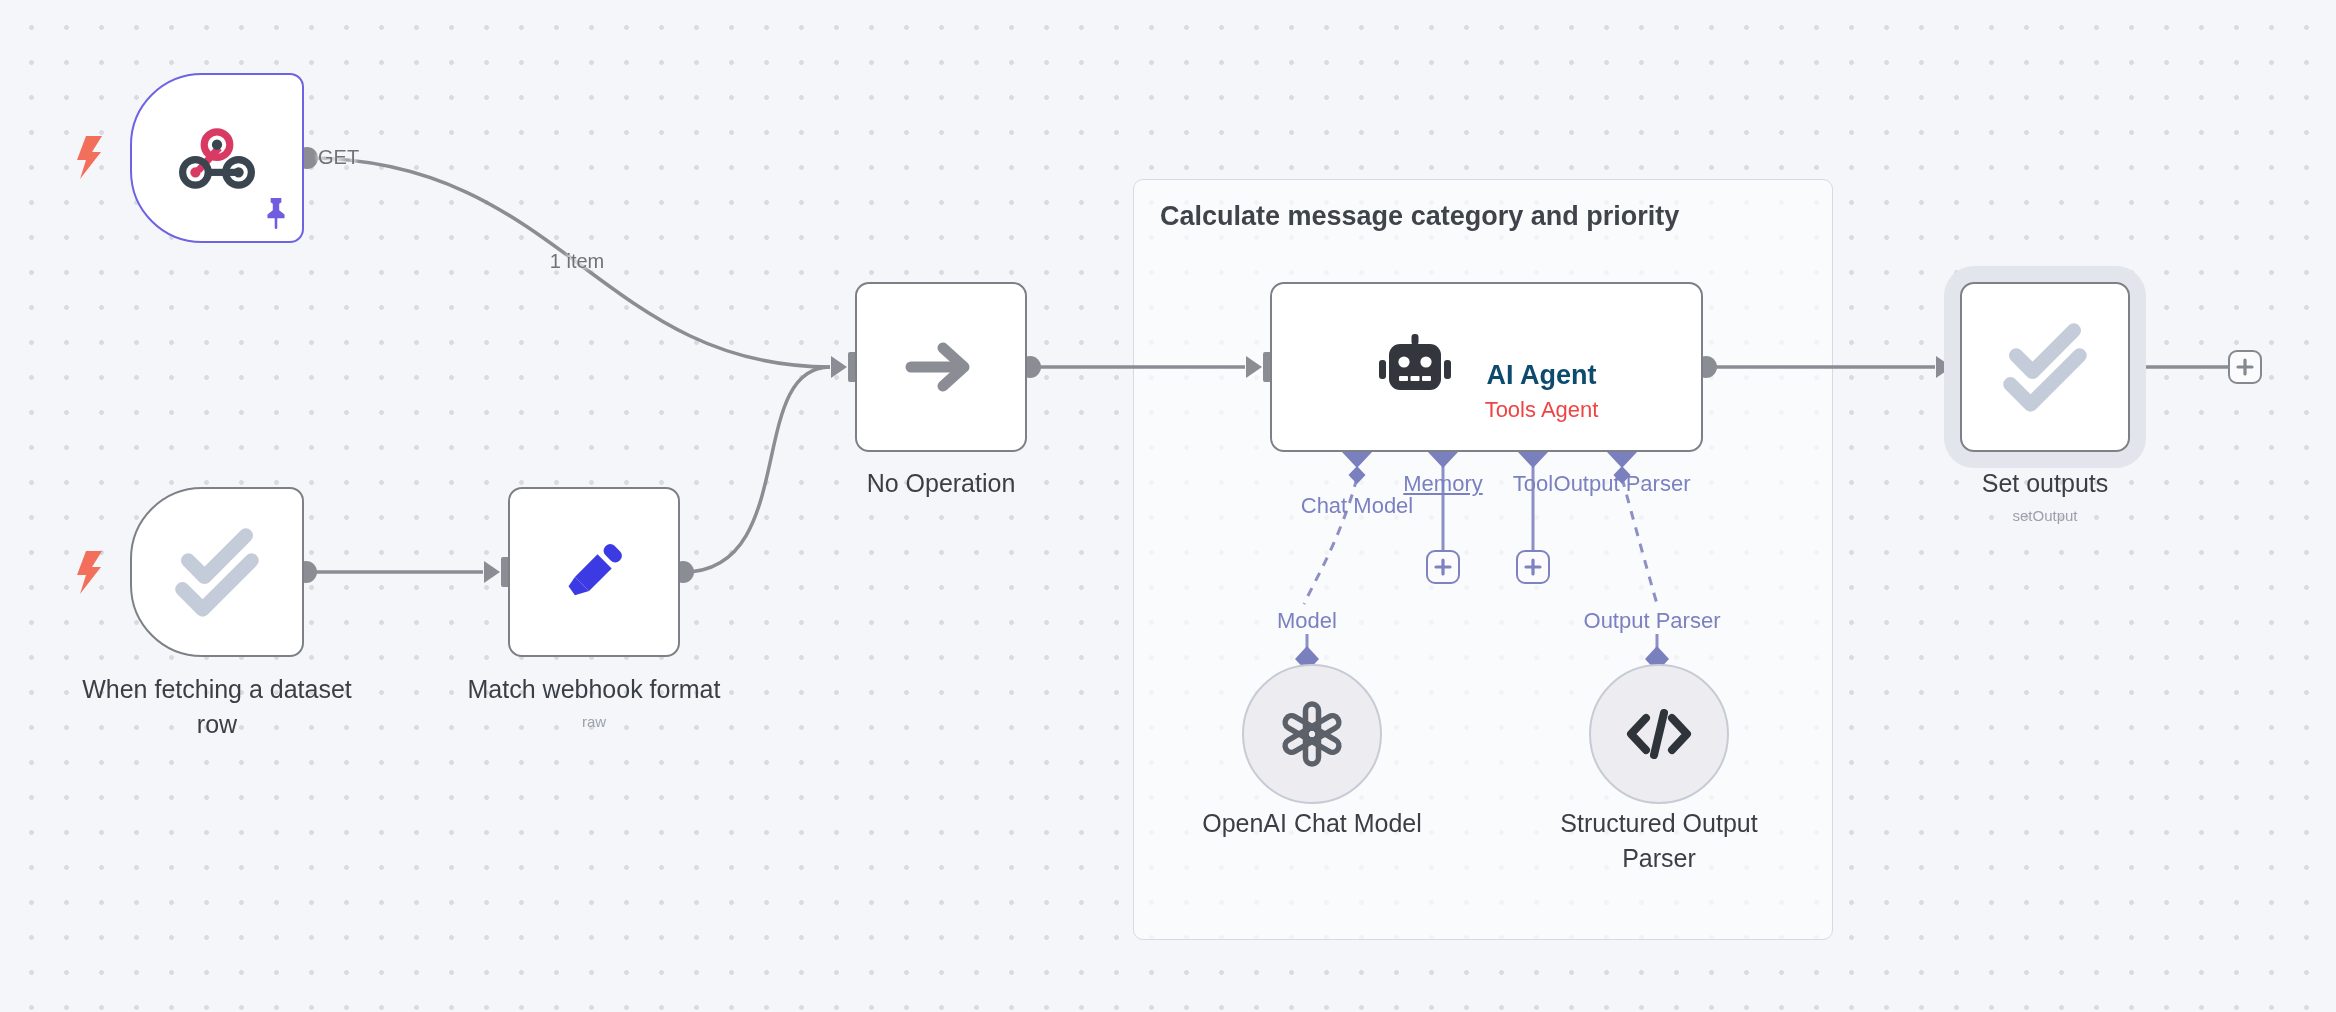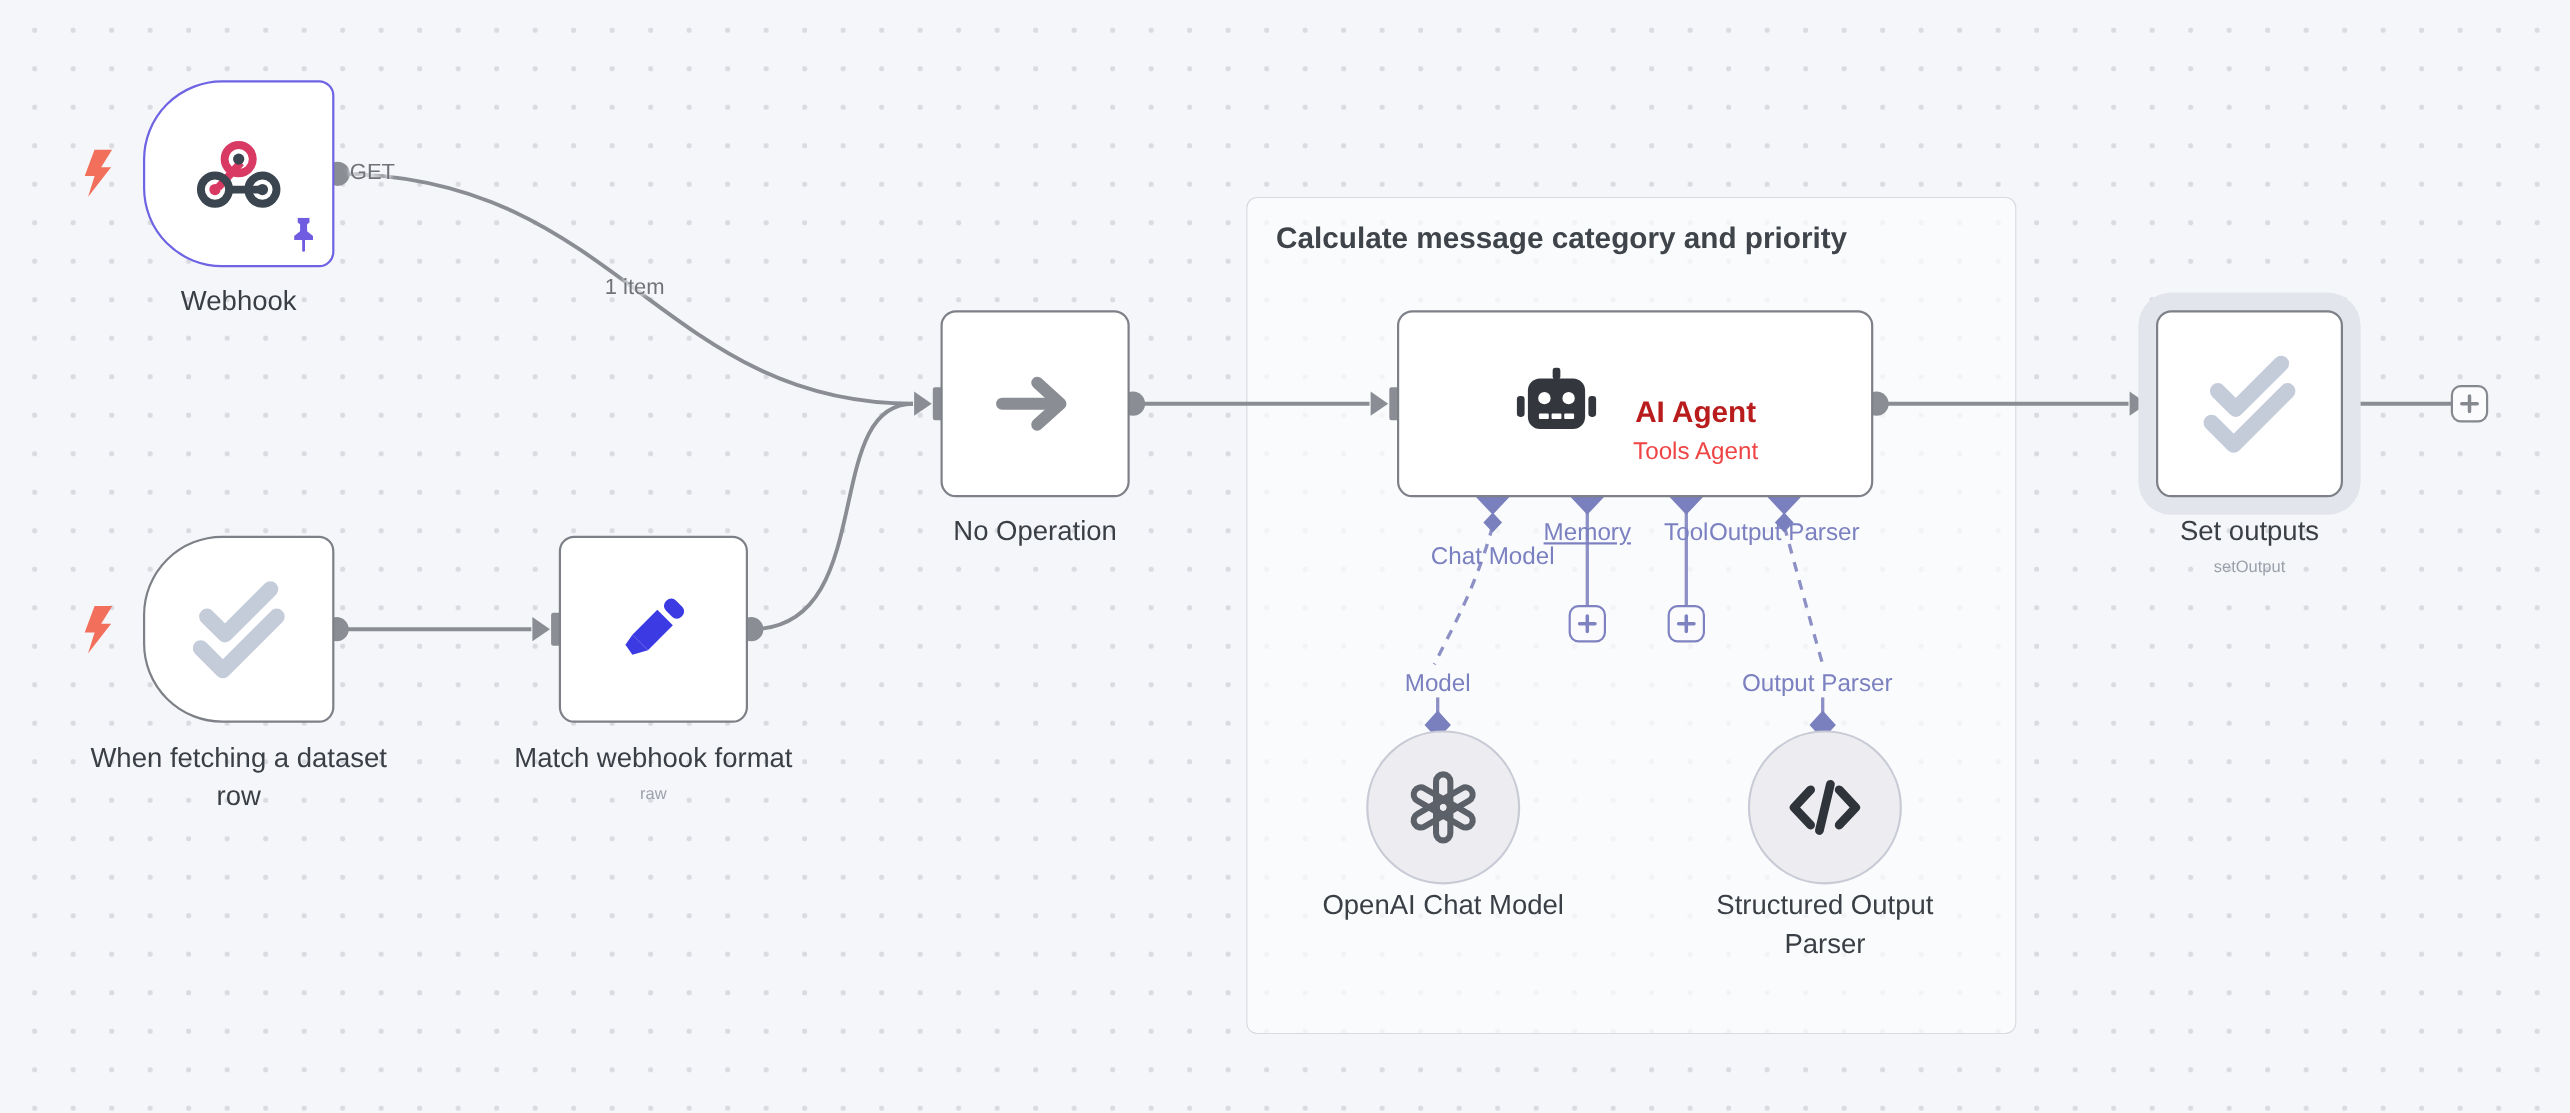--- a/index.html
+++ b/index.html
@@ -51,21 +51,21 @@
     position:absolute;z-index:3;font-size:20px;color:#6f7278;
     text-shadow:0 0 4px #f5f6f9,0 0 4px #f5f6f9,0 0 6px #f5f6f9;
   }
   .plabel{
     position:absolute;z-index:3;font-size:22px;line-height:24px;color:#7b80c1;
     transform:translateX(-50%);white-space:nowrap;
   }
   
   .agent-inner{display:flex;align-items:center;gap:30px;}
   .agent-text{text-align:center;}
-  .agent-title{font-size:27px;font-weight:600;color:#b91c1c;line-height:32px;margin-top:47px;}
+  .agent-title{font-size:27px;font-weight:600;color:#0c4a6e;line-height:32px;margin-top:47px;}
   .agent-sub{font-size:22px;color:#ef4444;margin-top:6px;}
   
   .plus-btn{
     position:absolute;width:34px;height:34px;box-sizing:border-box;
     border-radius:9px;background:#fbfbfd;z-index:2;
     display:flex;align-items:center;justify-content:center;
   }
   .plus-purple{border:2.5px solid #7e82c0;color:#7e82c0;}
   .plus-gray{border:2.5px solid #85888f;color:#85888f;}
   .bolt{position:absolute;z-index:2;}
@@ -147,21 +147,20 @@
       <circle cx="21" cy="14" r="12.5" fill="none" stroke="#3a4550" stroke-width="7"></circle>
       <circle cx="0" cy="-13" r="5" fill="#3a4550"></circle>
       <circle cx="-21" cy="14" r="5" fill="#d93a63"></circle>
       <circle cx="21" cy="14" r="5" fill="#3a4550"></circle>
     </svg>
     <svg class="pin" width="26" height="32" viewBox="0 0 24 30">
       <path d="M7,0 h10 v4 l-2,1.5 v6 l5,4 v3.5 H4 v-3.5 l5,-4 v-6 L7,4 Z" fill="#6f5ce0"></path>
       <rect x="10.8" y="18" width="2.4" height="11" rx="1.2" fill="#6f5ce0"></rect>
     </svg>
   </div>
-  <div class="nlabel" style="left:217px;top:257px;width:400px;">Webhook</div>
   <div class="edge-label" style="left:318px;top:146px;">GET</div>
   <div class="edge-label" style="left:577px;top:250px;transform:translateX(-50%);">1 item</div>
 
   <div class="node trigger" style="left:130px;top:487px;width:174px;height:170px;">
     <svg width="96" height="96" viewBox="-50 -50 100 100">
       <path d="M-30,-12 L-13,5 L30,-38" fill="none" stroke="#c4cbd9" stroke-width="15" stroke-linecap="round" stroke-linejoin="round"></path>
       <path d="M-36,18 L-15,39 L36,-12" fill="none" stroke="#ffffff" stroke-width="24" stroke-linecap="round" stroke-linejoin="round"></path>
       <path d="M-36,18 L-15,39 L36,-12" fill="none" stroke="#c4cbd9" stroke-width="15" stroke-linecap="round" stroke-linejoin="round"></path>
     </svg>
   </div>

